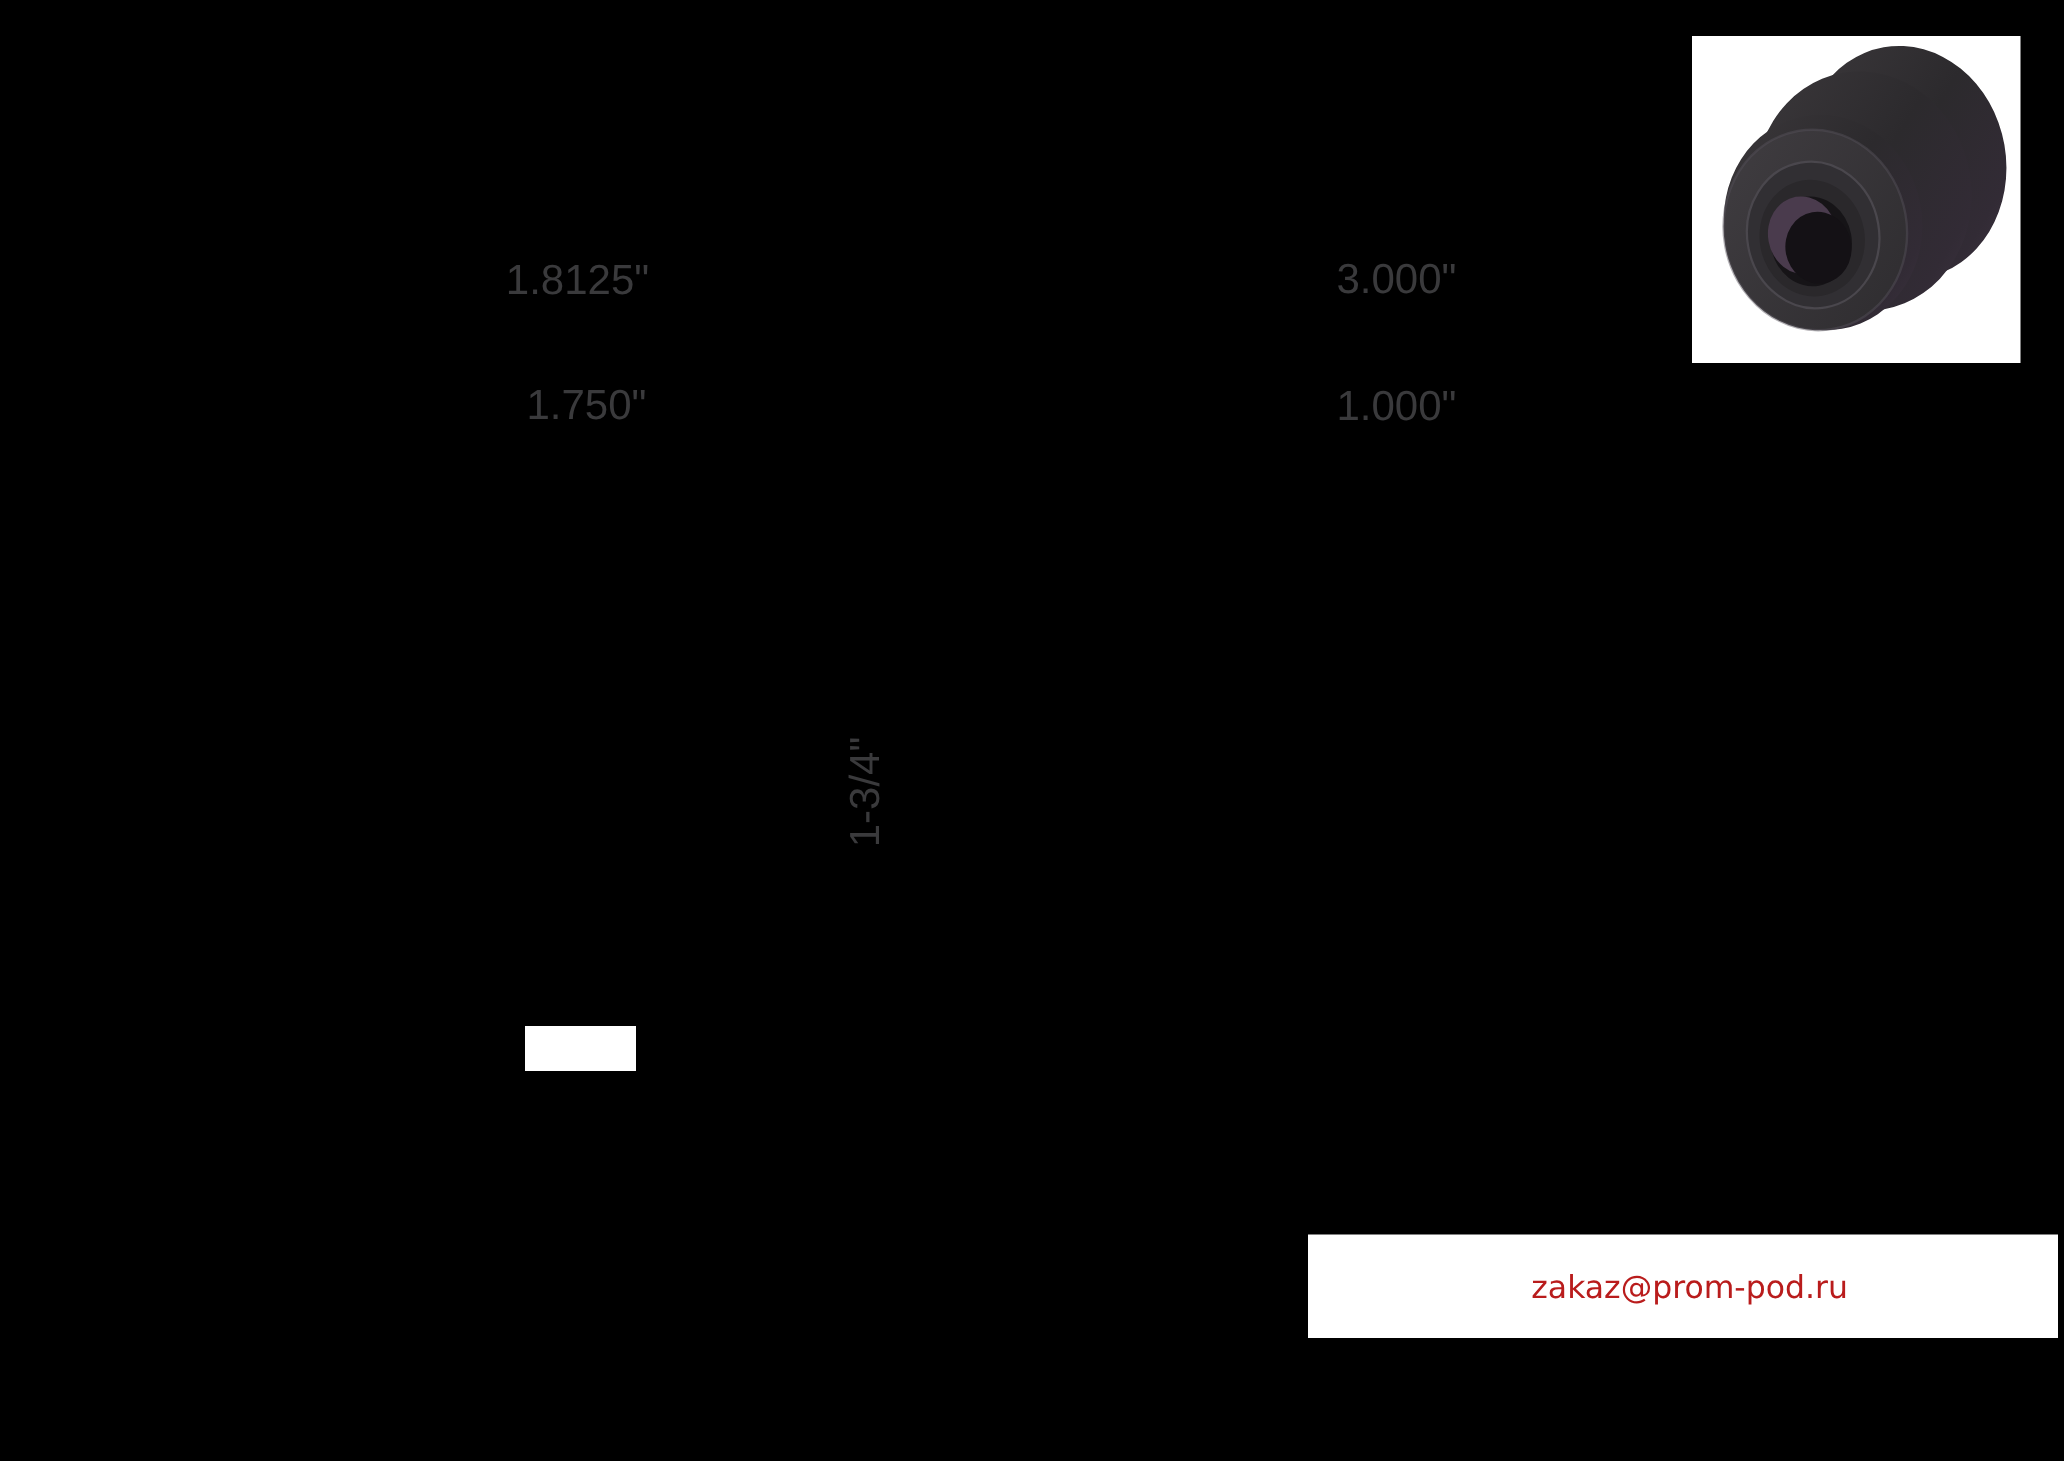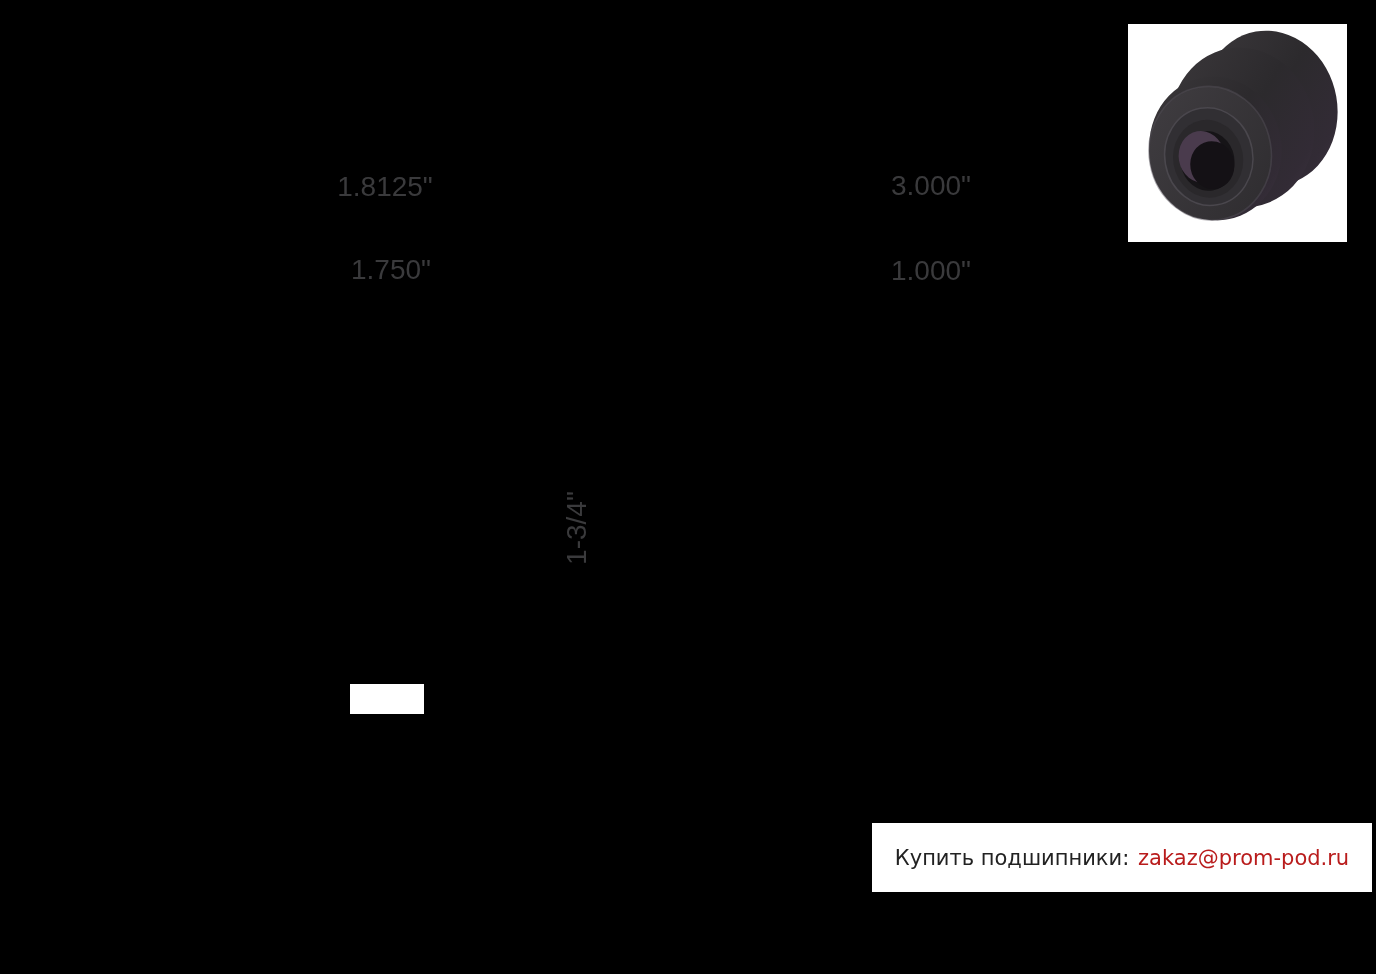--- a/index.html
+++ b/index.html
@@ -124,17 +124,16 @@
         <ellipse cx="77" cy="131" rx="35" ry="39" fill="#2a282b"></ellipse>
 
         <ellipse cx="76" cy="133" rx="27" ry="30" fill="#161417"></ellipse>
         <ellipse cx="71" cy="128" rx="23" ry="26" fill="#4a3b4d"></ellipse>
         <ellipse cx="80" cy="138" rx="22" ry="24" fill="#141115"></ellipse>
       </g>
     </svg>
   </div>
 
   <div class="footer-banner">
-    <span>Купить подшипники:</span>
     <span class="email">zakaz@prom-pod.ru</span>
   </div>
 
 </div>
 
 </body></html>

